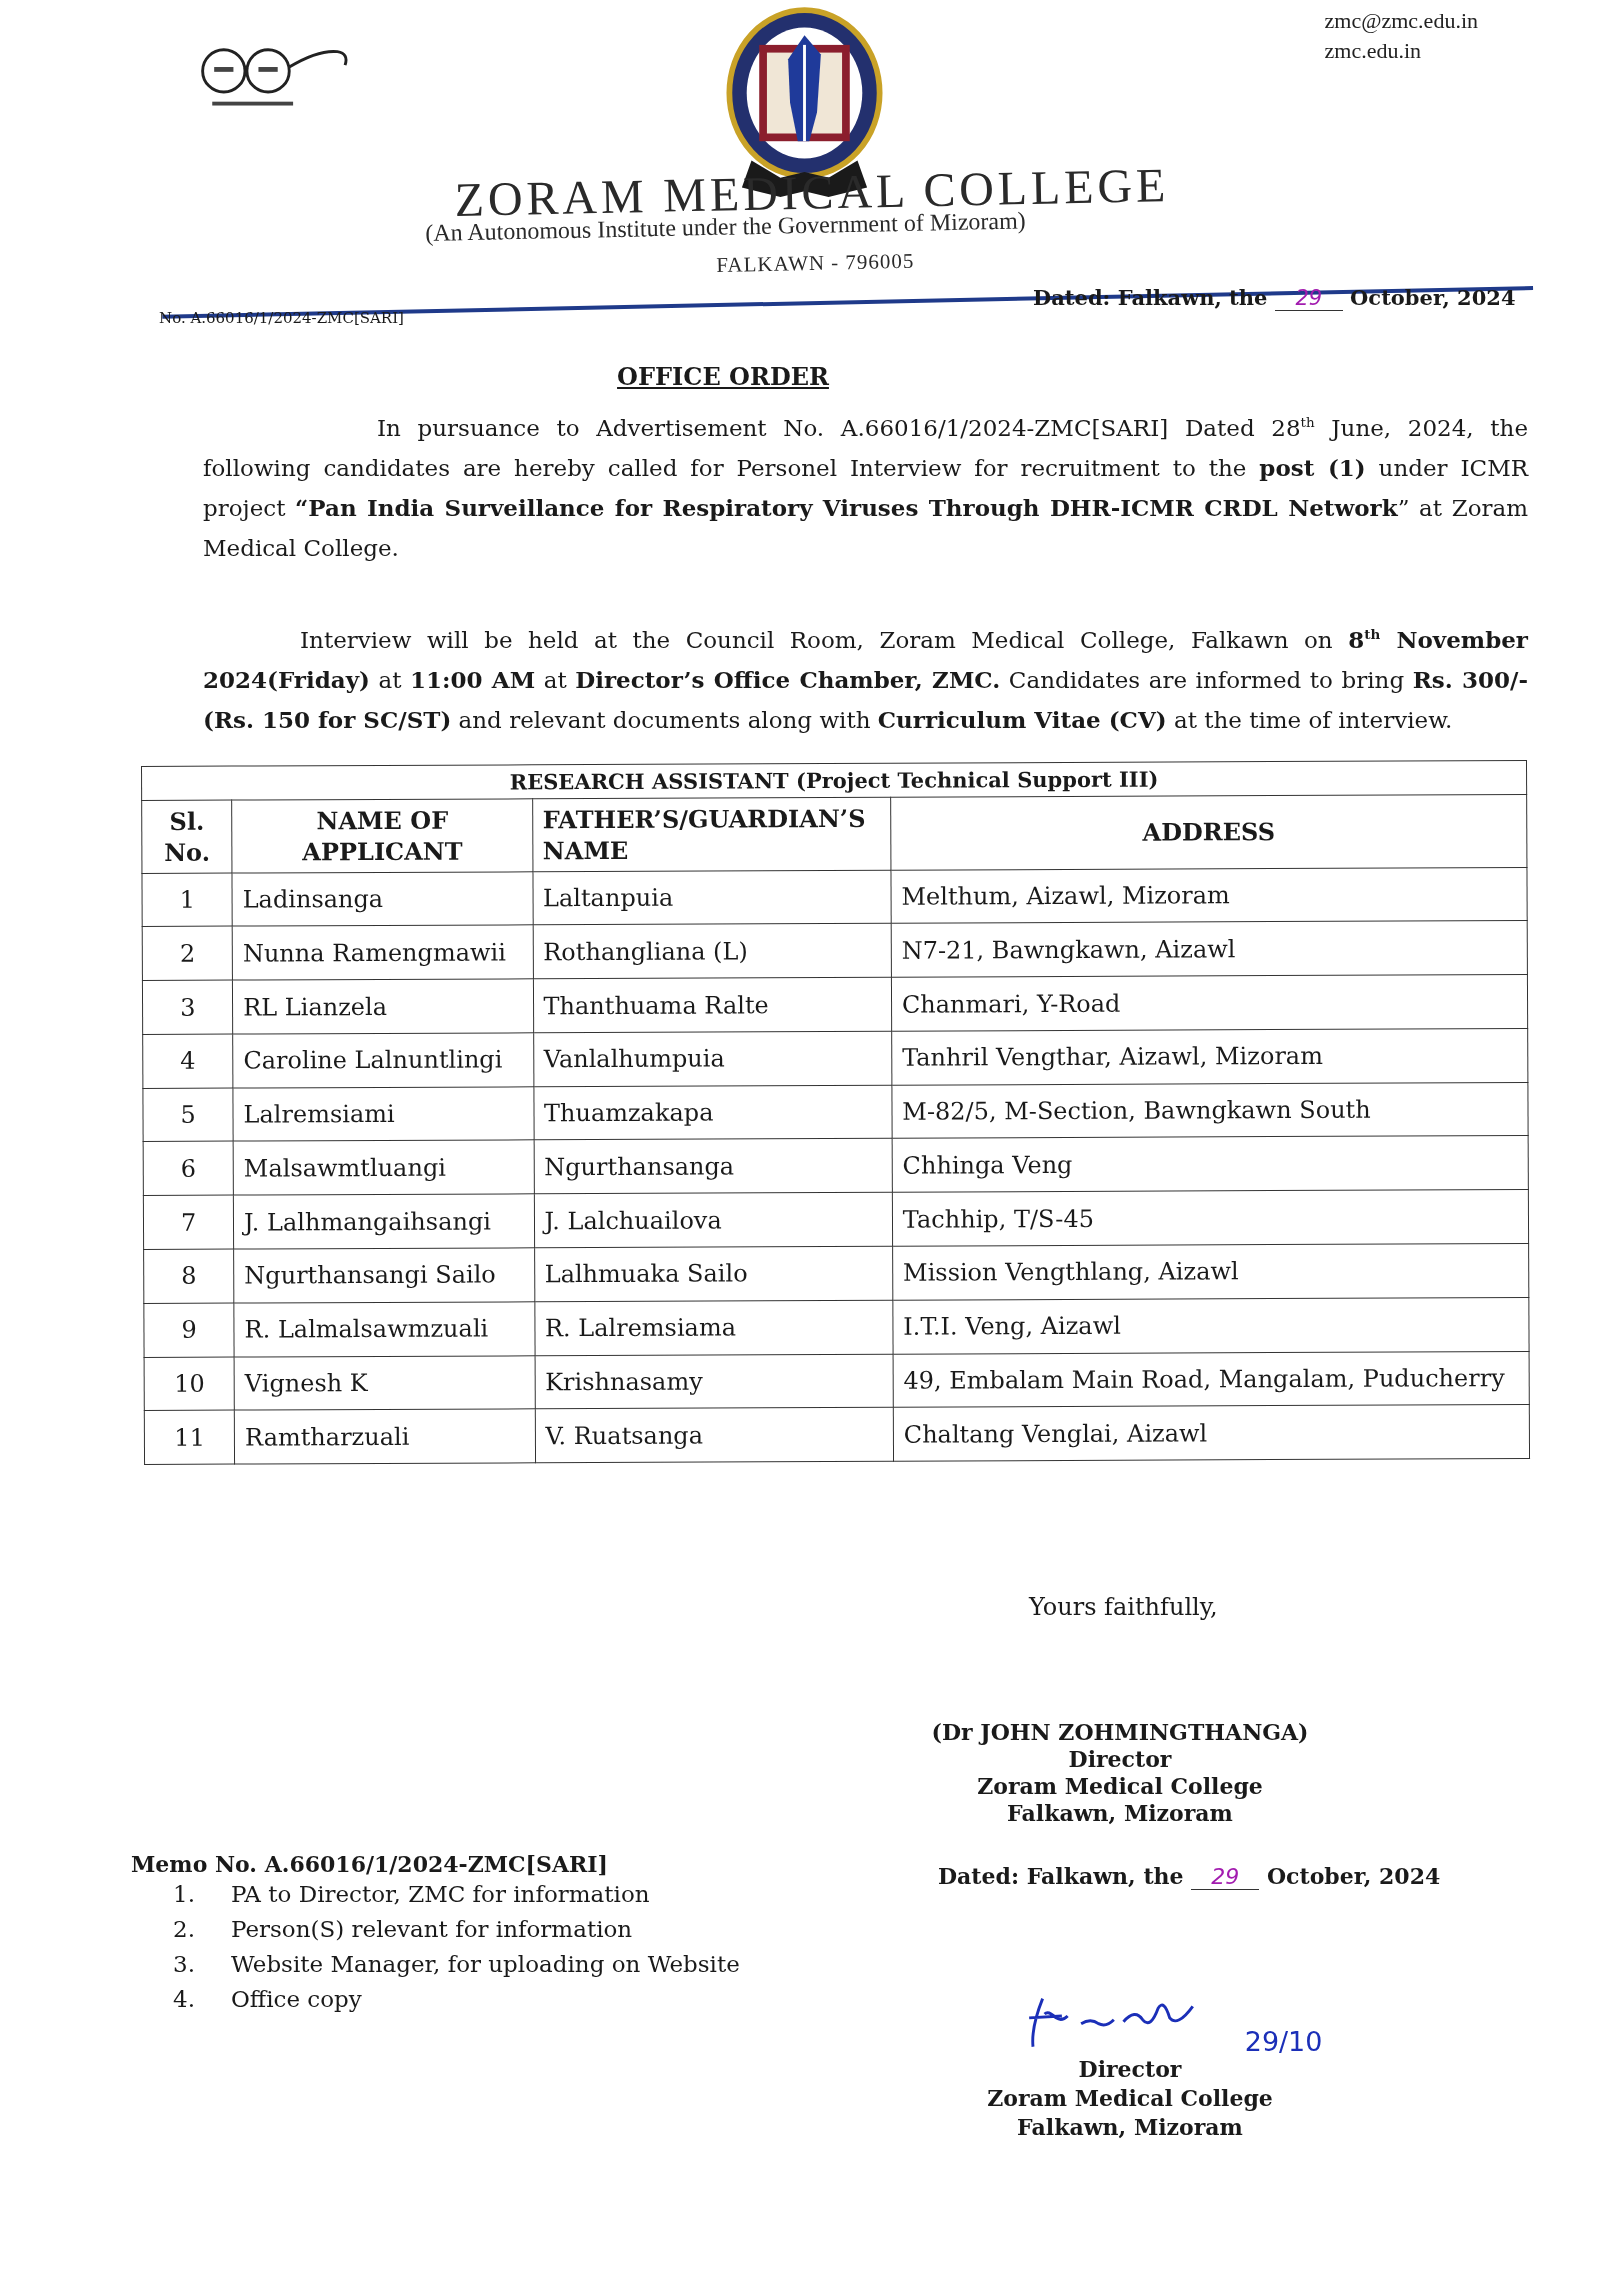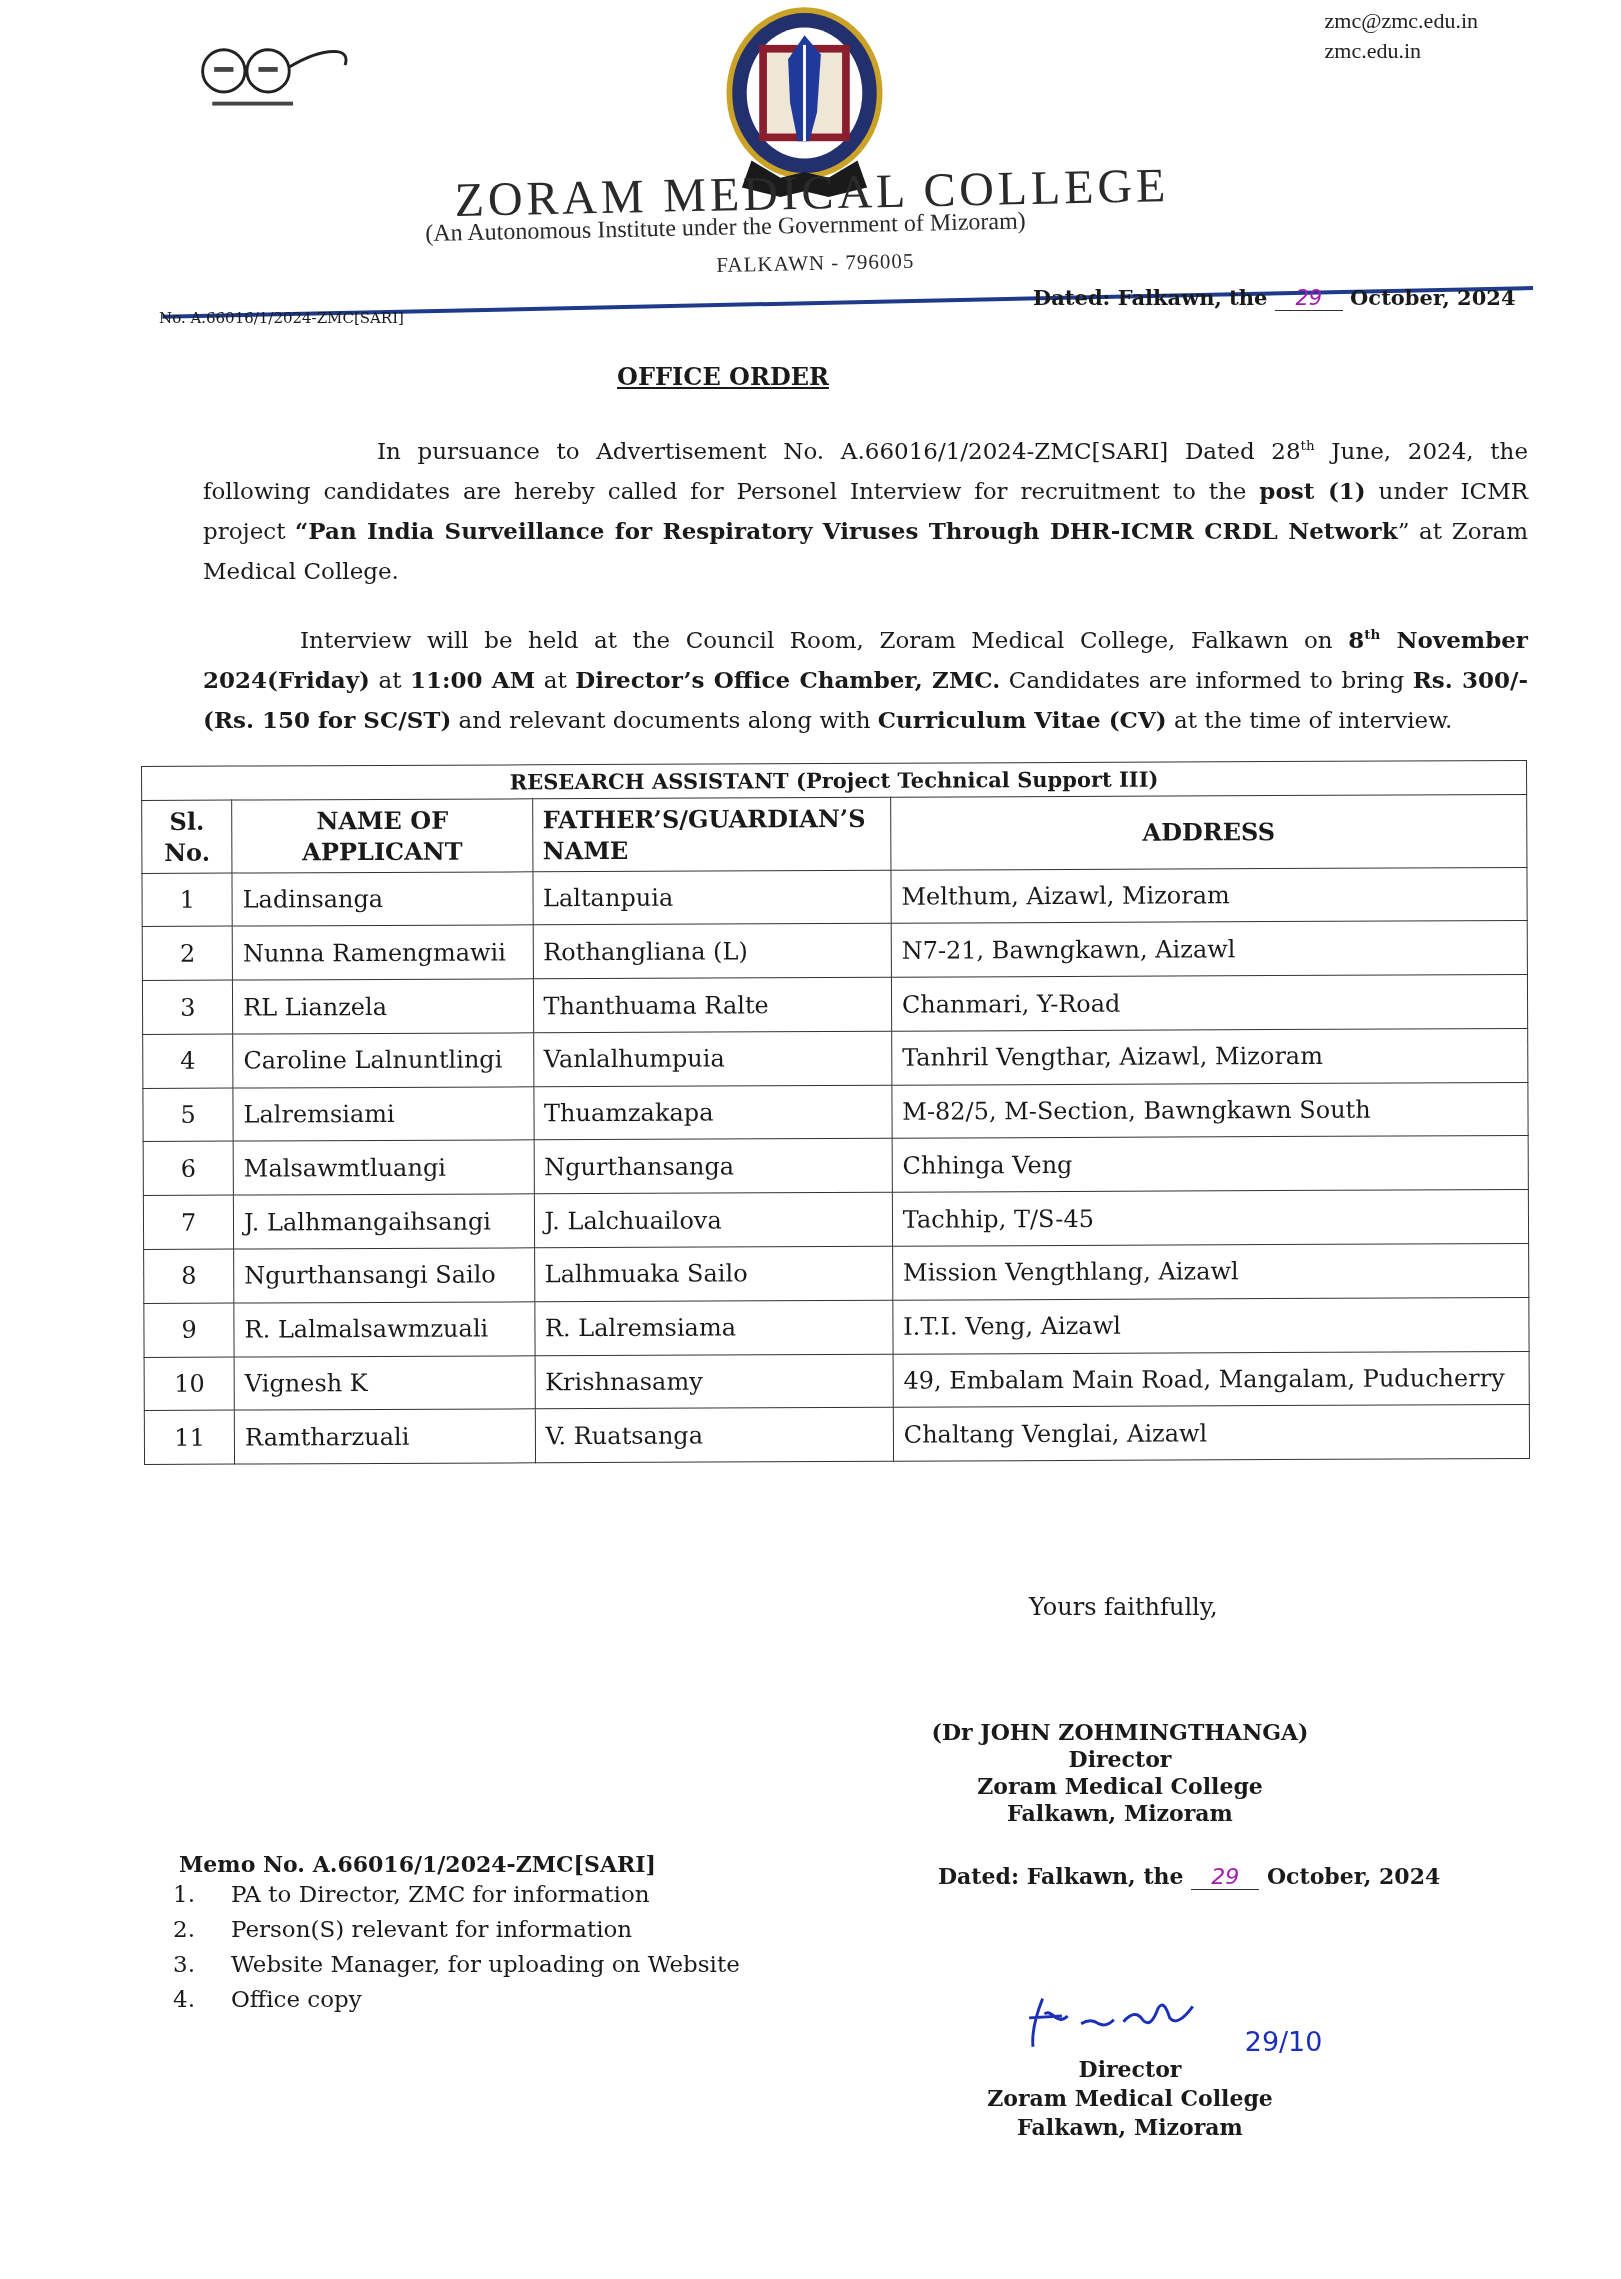--- a/index.html
+++ b/index.html
@@ -25,21 +25,21 @@
   .ref-no { left:159px; top:309px; font-size:15px; font-weight:normal; }
   .dated { left:1033px; top:285px; font-size:21px; font-weight:bold; white-space:nowrap; }
   .hand { font-family:"DejaVu Sans", sans-serif; font-style:italic; font-weight:normal; color:#a21caf;
           display:inline-block; min-width:68px; border-bottom:1.9px solid #333; text-align:center; }
 
   .title { left:0; width:1446px; top:362px; text-align:center; font-size:24px; font-weight:bold;
            text-decoration:underline; }
 
   .para { left:203px; width:1325px; font-size:23px; line-height:40px; text-align:justify; }
   .para b { font-weight:bold; }
-  .p1 { top:425px; }
+  .p1 { top:402px; }
   .p2 { top:614px; }
   .indent { display:inline-block; width:174px; }
   .indent2 { display:inline-block; width:97px; }
   sup { font-size:13.5px; }
 
   
   table.apps { position:absolute; left:141px; top:766px; width:1386px; border-collapse:collapse;
                font-family:"DejaVu Serif", serif; font-size:24px; transform:rotate(-0.25deg);
                transform-origin:left top; }
   table.apps td, table.apps th { border:1.9px solid #333; padding:3.9px 9.7px; vertical-align:middle; }
@@ -55,21 +55,21 @@
   table.apps tbody td { height:45px; }
   table.apps tbody td.c-sl { text-align:center; }
 
   
   .yours { left:1029px; top:1593px; font-size:24px; }
   .sig-block { left:927px; top:1719px; width:386px; text-align:center; font-size:22px;
                font-weight:bold; line-height:27px; }
   .dated2 { left:938px; top:1863px; font-size:22px; font-weight:bold; white-space:nowrap; }
 
   .memo { left:131px; top:1851px; font-size:22px; }
-  .memo-title { font-weight:bold;margin-left:48px; }
+  .memo-title { font-weight:bold; }
   .memo-list { margin:0; padding:0; list-style:none; }
   .memo-list li { font-size:23px; line-height:35px; padding-left:42px; }
   .memo-list .num { display:inline-block; width:58px; }
 
   .signature { left:1023px; top:1989px; width:328px; height:77px; }
   .sig-director { left:985px; top:2055px; width:290px; text-align:center; font-size:22px; font-weight:bold; line-height:29px; }
 </style>
 </head>
 <body>
 

